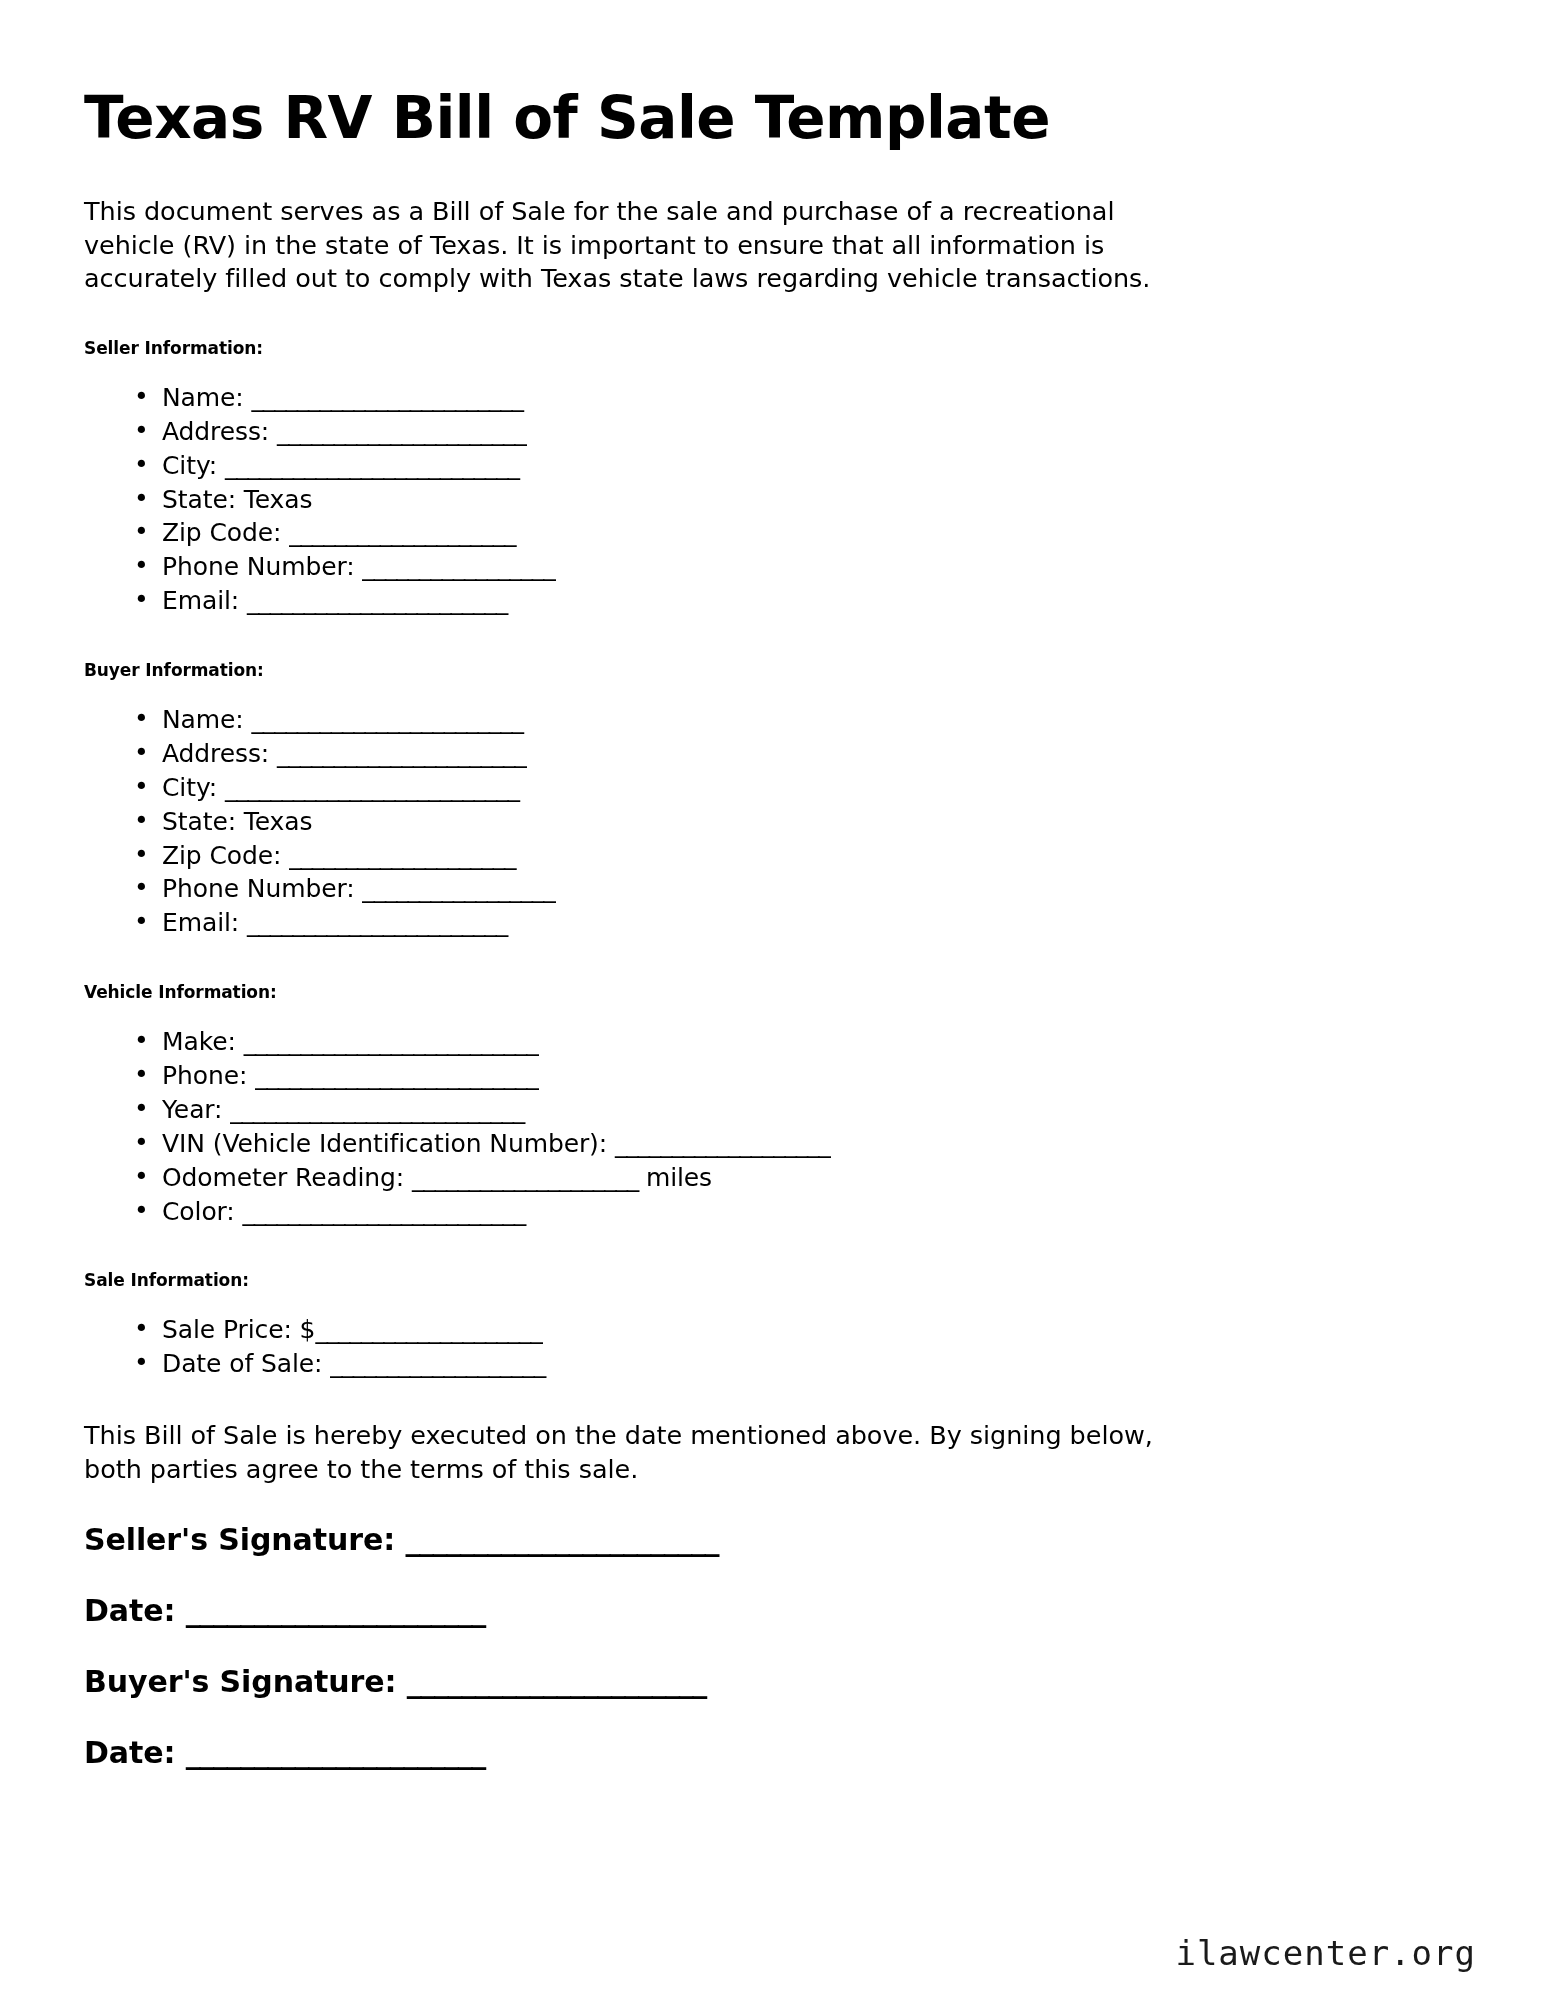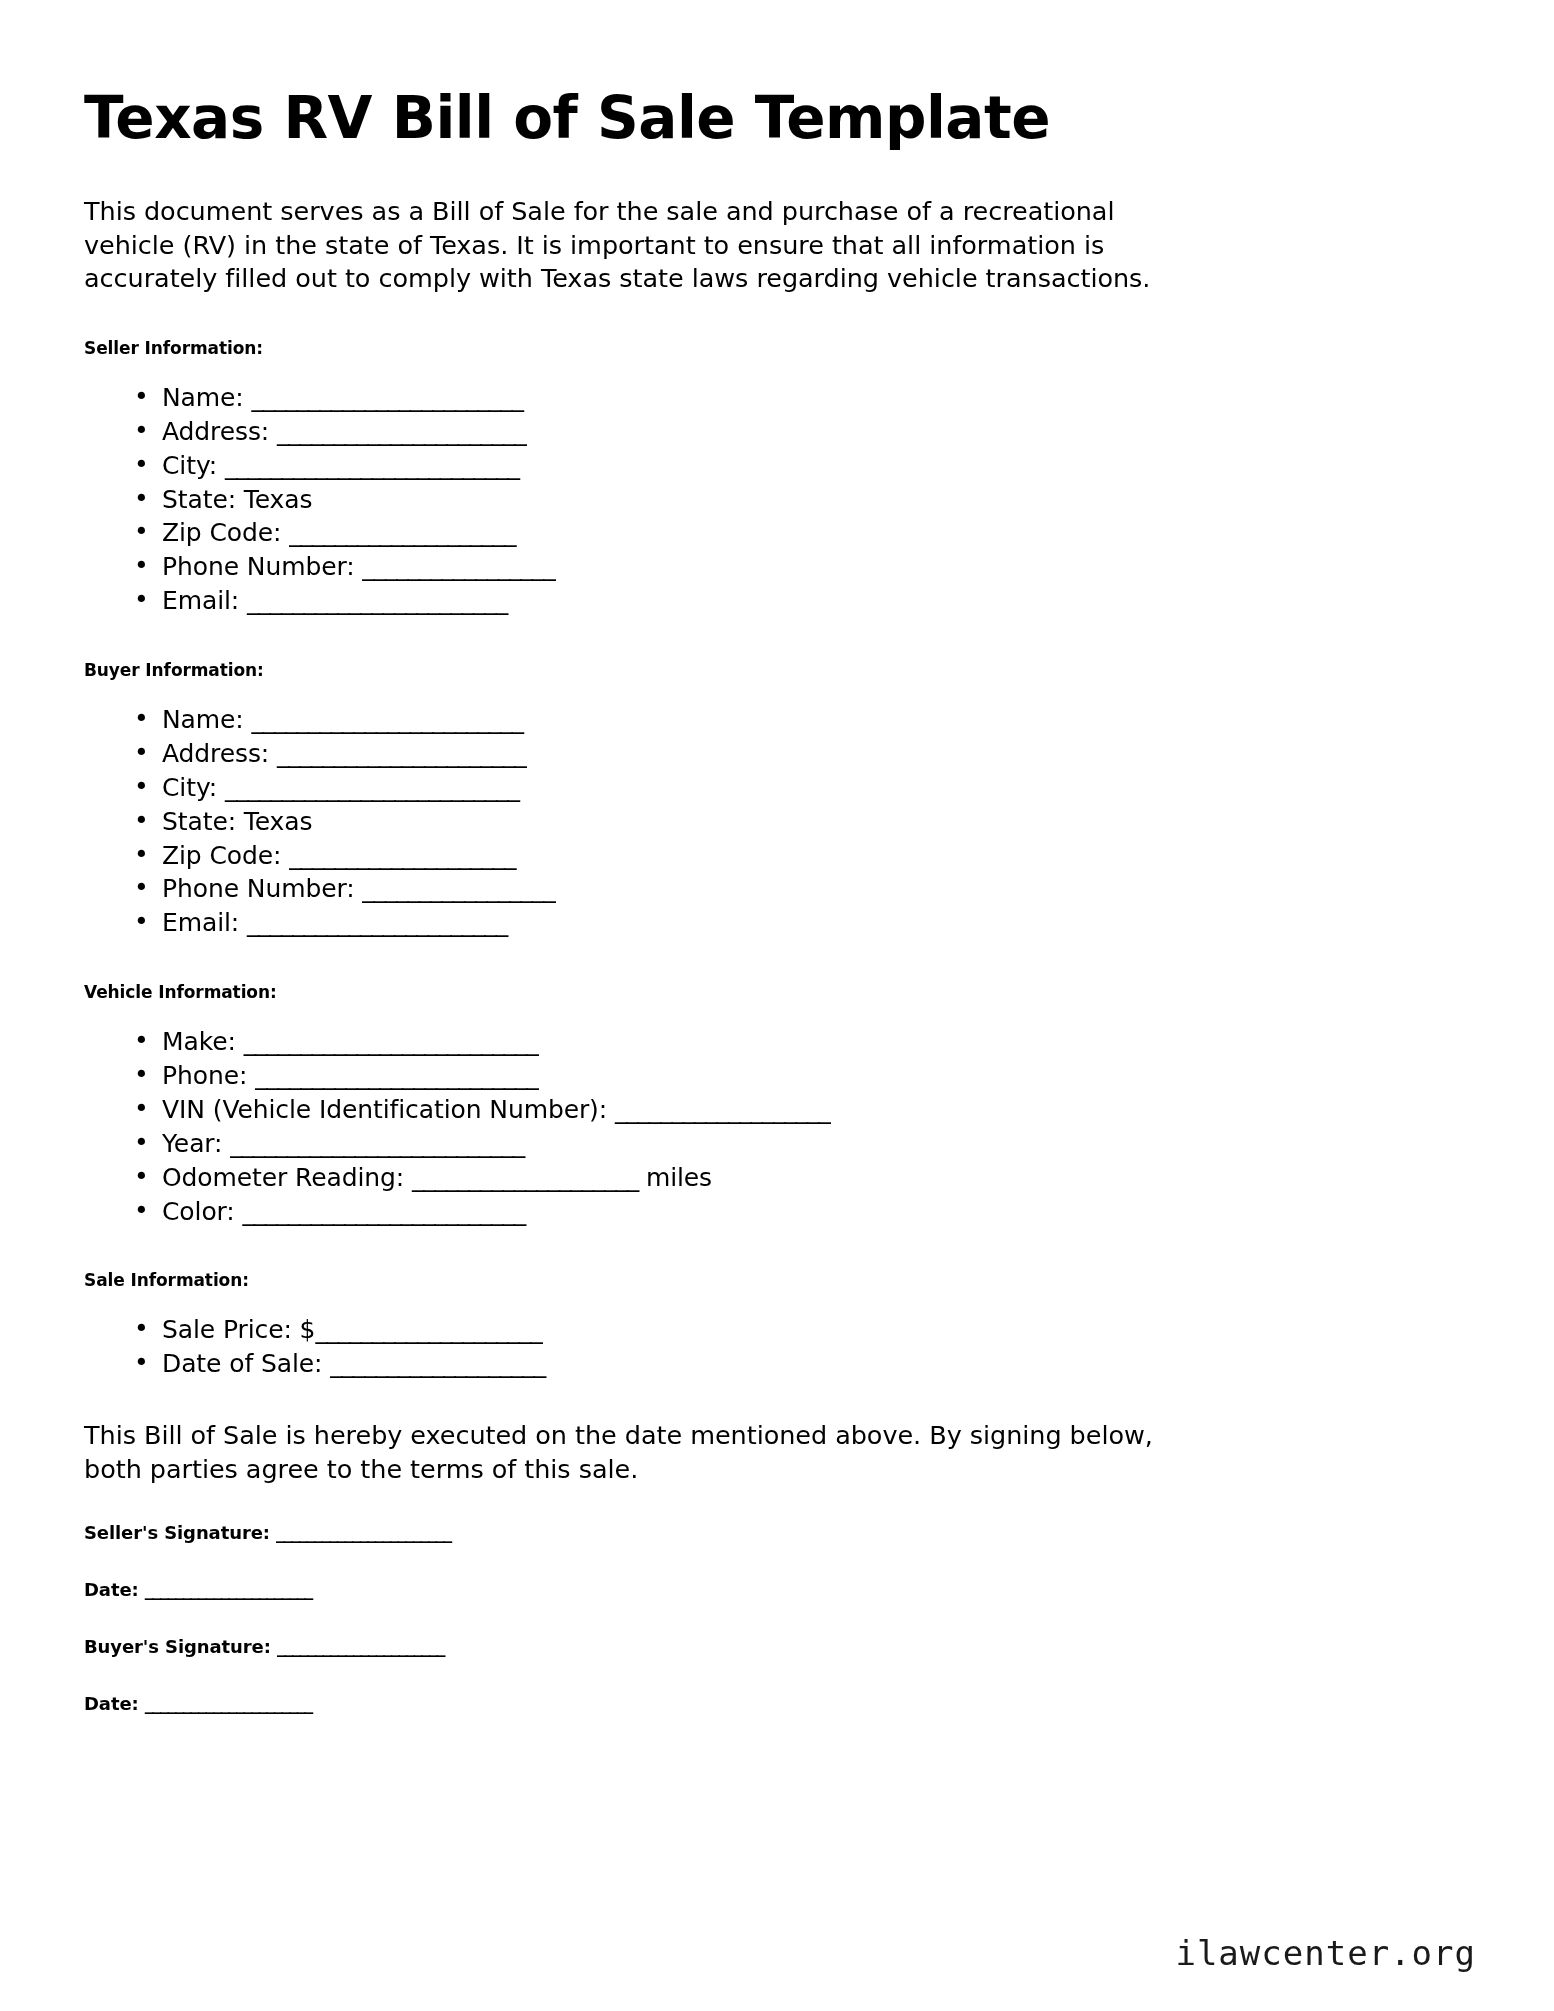--- a/index.html
+++ b/index.html
@@ -67,21 +67,21 @@
     letter-spacing: -1.2px;
   }
   p.closing {
     font-size: 25.5px;
     line-height: 1.32;
     margin: 38px 0 0 0;
     max-width: 1075px;
     letter-spacing: -0.05px;
   }
   .sig-line {
-    font-size: 18px;
+    font-size: 30px;
     font-weight: bold;
     margin: 36px 0 0 0;
     letter-spacing: -0.1px;
     white-space: nowrap;
   }
   .sig-line .blank {
     letter-spacing: -1.4px;
   }
   .watermark {
     position: absolute;
@@ -122,22 +122,22 @@
       <li><span>State: Texas</span></li>
       <li><span>Zip Code: </span><span class="blank">____________________</span></li>
       <li><span>Phone Number: </span><span class="blank">_________________</span></li>
       <li><span>Email: </span><span class="blank">_______________________</span></li>
     </ul>
 
   <h2 class="section">Vehicle Information:</h2>
   <ul class="fields" id="vehicle-list">
       <li><span>Make: </span><span class="blank">__________________________</span></li>
       <li><span>Phone: </span><span class="blank">_________________________</span></li>
+      <li><span>Year: </span><span class="blank">__________________________</span></li>
       <li><span>VIN (Vehicle Identification Number): </span><span class="blank">___________________</span></li>
-      <li><span>Year: </span><span class="blank">__________________________</span></li>
       <li><span>Odometer Reading: </span><span class="blank">____________________</span><span> miles</span></li>
       <li><span>Color: </span><span class="blank">_________________________</span></li>
     </ul>
 
   <h2 class="section">Sale Information:</h2>
   <ul class="fields" id="sale-list">
       <li><span>Sale Price: $</span><span class="blank">____________________</span></li>
       <li><span>Date of Sale: </span><span class="blank">___________________</span></li>
     </ul>
 

